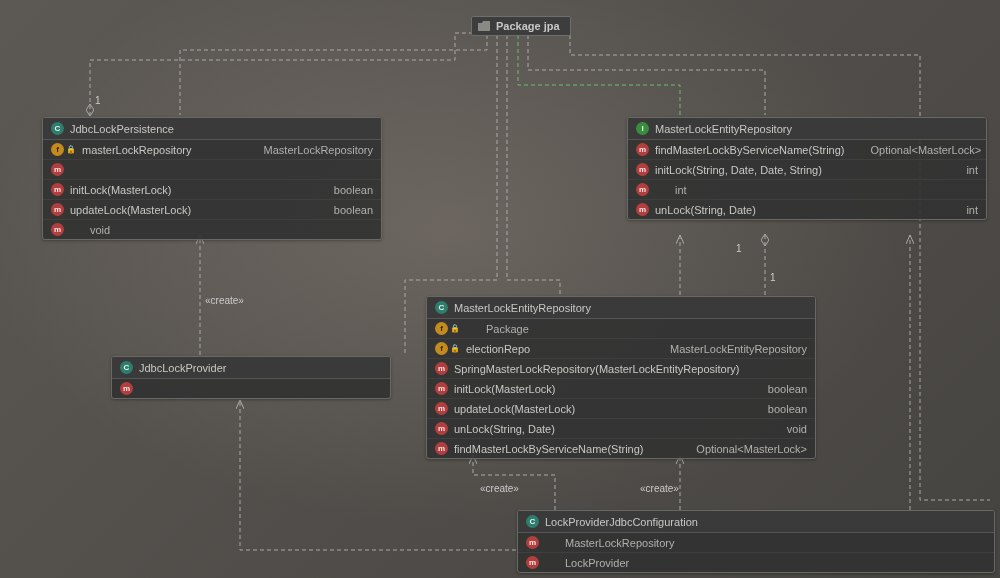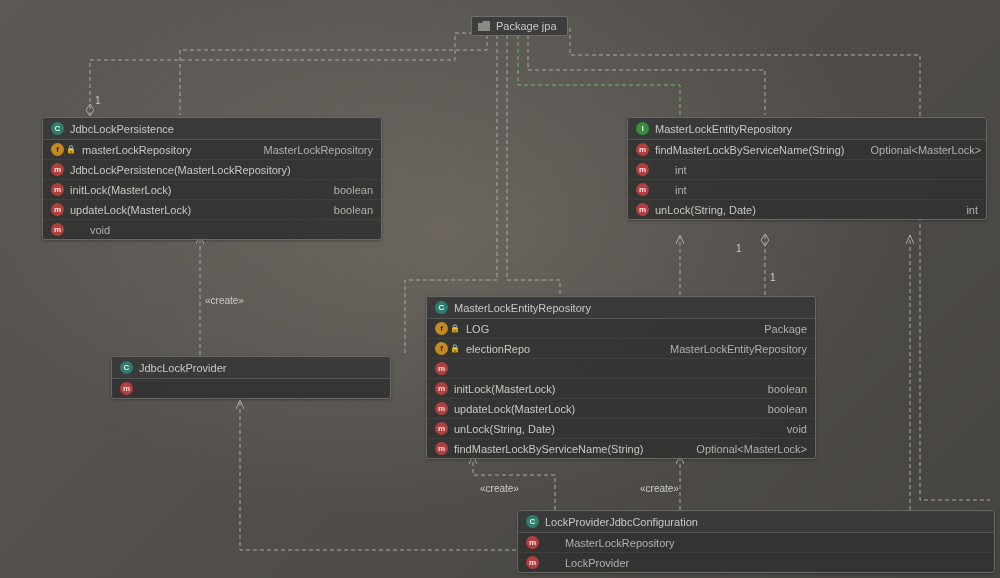--- a/index.html
+++ b/index.html
@@ -29,20 +29,21 @@
   }
   .package-box {
     position: absolute;
     background: #3d3d3d;
     border: 1px solid #6e6e6a;
     border-radius: 2px;
     padding: 3px 10px 3px 6px;
     display: flex;
     align-items: center;
     gap: 6px;
+    font-weight: bold;
   }
   .folder-icon {
     width: 12px; height: 10px;
     display: inline-block;
   }
   .class-box {
     position: absolute;
     background: rgba(50,50,50,0.92);
     border: 1px solid #686864;
     border-radius: 3px;
@@ -156,21 +157,20 @@
   </div>
   <div id="body-jlp">
       <div class="class-row">
         <span class="icon icon-field">f</span>
         <span class="lock-badge">🔒</span>
         <span class="row-name">masterLockRepository</span>
         <span class="row-type">MasterLockRepository</span>
       </div>
       <div class="class-row">
         <span class="icon icon-method">m</span>
-        <span class="row-name">JdbcLockPersistence(MasterLockRepository)</span>
       </div>
       <div class="class-row">
         <span class="icon icon-method">m</span>
         <span class="row-name">initLock(MasterLock)</span>
         <span class="row-type">boolean</span>
       </div>
       <div class="class-row">
         <span class="icon icon-method">m</span>
         <span class="row-name">updateLock(MasterLock)</span>
         <span class="row-type">boolean</span>
@@ -188,20 +188,21 @@
     <span>MasterLockEntityRepository</span>
   </div>
   <div id="body-mler">
       <div class="class-row">
         <span class="icon icon-method">m</span>
         <span class="row-name">findMasterLockByServiceName(String)</span>
         <span class="row-type">Optional&lt;MasterLock&gt;</span>
       </div>
       <div class="class-row">
         <span class="icon icon-method">m</span>
+        <span class="row-name">initLock(String, Date, Date, String)</span>
         <span class="row-type">int</span>
       </div>
       <div class="class-row">
         <span class="icon icon-method">m</span>
         <span class="row-type">int</span>
       </div>
       <div class="class-row">
         <span class="icon icon-method">m</span>
         <span class="row-name">unLock(String, Date)</span>
         <span class="row-type">int</span>
@@ -223,31 +224,31 @@
 
 <div class="class-box" style="left:426px; top:296px; width:390px;">
   <div class="class-header">
     <span class="icon icon-class">C</span>
     <span>MasterLockEntityRepository</span>
   </div>
   <div id="body-smlr">
       <div class="class-row">
         <span class="icon icon-field">f</span>
         <span class="lock-badge">🔒</span>
-        <span class="row-name">LOG</span>
         <span class="row-type">Package</span>
       </div>
       <div class="class-row">
         <span class="icon icon-field">f</span>
         <span class="lock-badge">🔒</span>
         <span class="row-name">electionRepo</span>
         <span class="row-type">MasterLockEntityRepository</span>
       </div>
       <div class="class-row">
         <span class="icon icon-method">m</span>
+        <span class="row-name">SpringMasterLockRepository(MasterLockEntityRepository)</span>
       </div>
       <div class="class-row">
         <span class="icon icon-method">m</span>
         <span class="row-name">initLock(MasterLock)</span>
         <span class="row-type">boolean</span>
       </div>
       <div class="class-row">
         <span class="icon icon-method">m</span>
         <span class="row-name">updateLock(MasterLock)</span>
         <span class="row-type">boolean</span>

